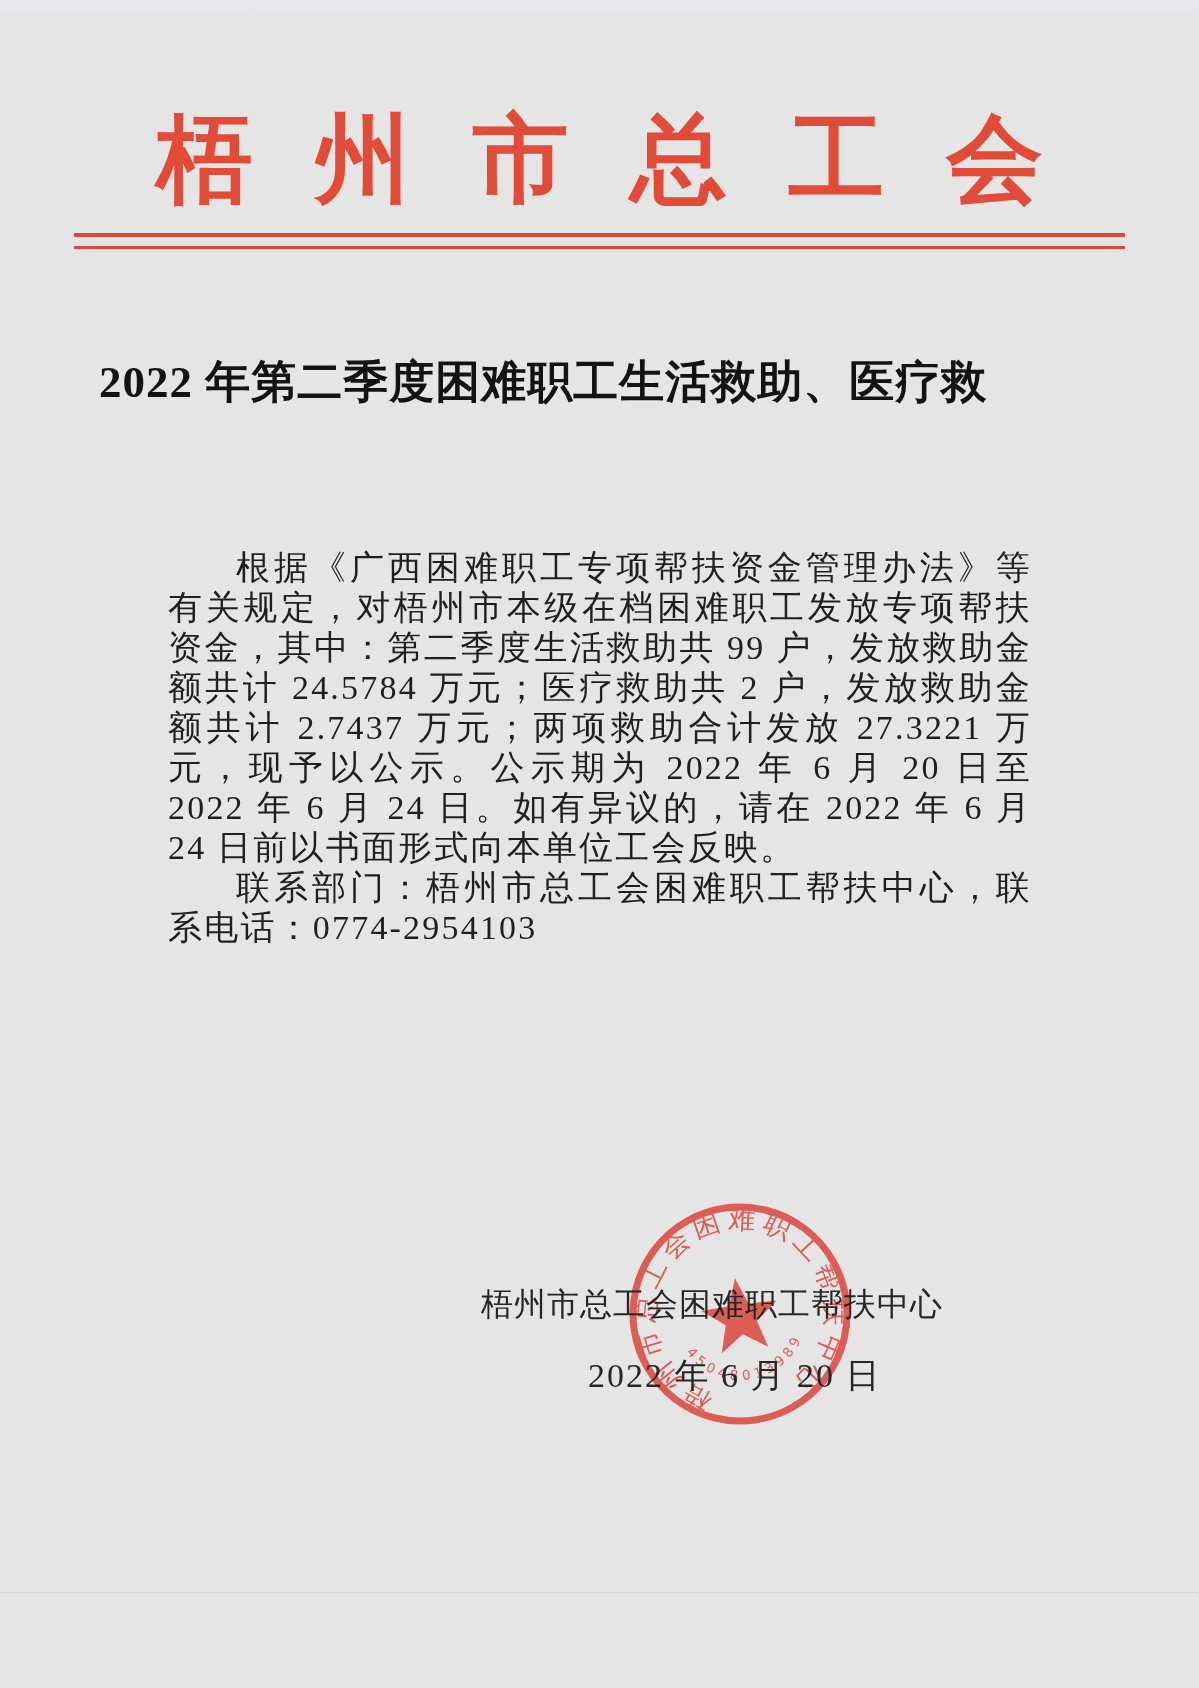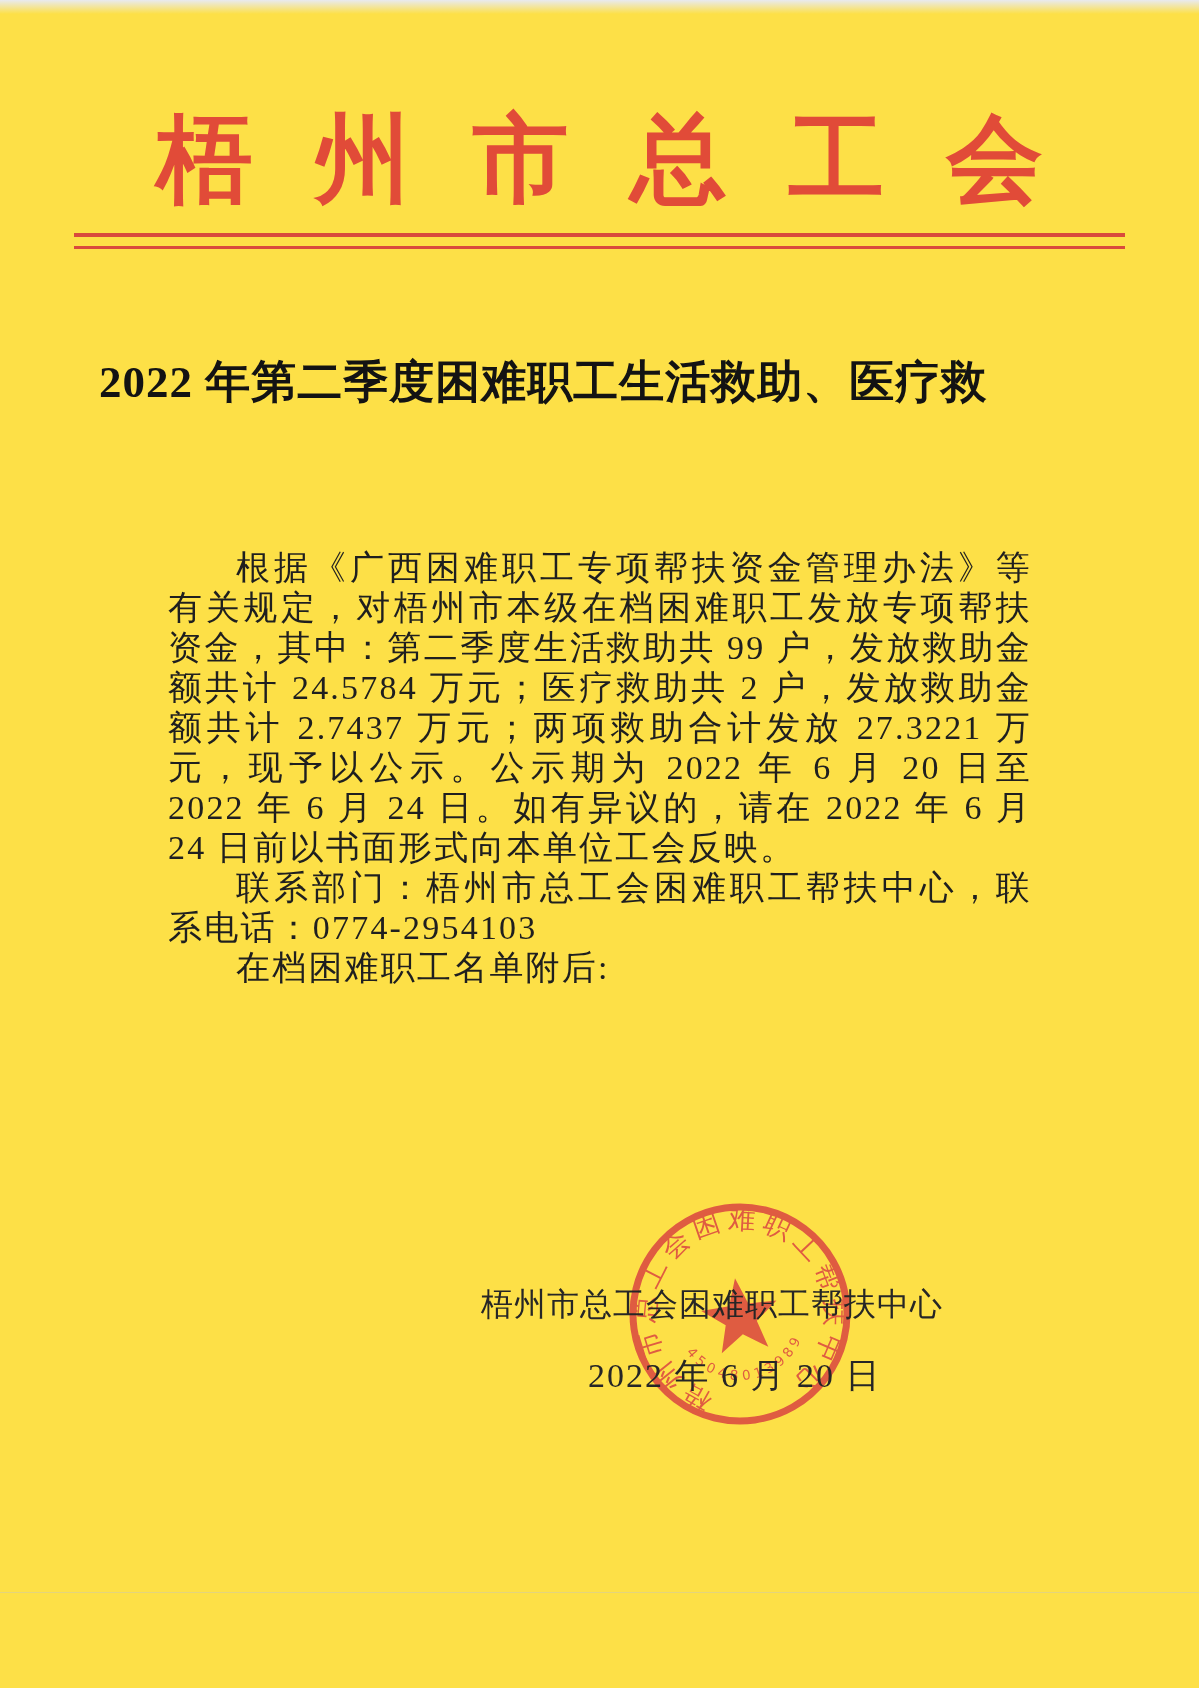--- a/index.html
+++ b/index.html
@@ -1,20 +1,20 @@
 <!DOCTYPE html>
 <html><head>
 <meta charset="utf-8">
 <style>
   html, body { margin: 0; padding: 0; background: #ffffff; }
   .page {
     position: relative;
     width: 1199px;
     height: 1688px;
-    background: #fde047;
+    background: #e5e5e5;
     overflow: hidden;
     font-family: "Liberation Serif", "DejaVu Serif", serif;
   }
   .scan-top {
     position: absolute; top: 0; left: 0; width: 100%; height: 14px;
     background: linear-gradient(#e9eaef, rgba(255,255,255,0));
   }
   .scan-line {
     position: absolute; top: 1592px; left: 0; width: 100%; height: 1px;
     background: rgba(190,195,205,0.4);
@@ -76,21 +76,20 @@
   <div class="rule rule-top"></div>
   <div class="rule rule-bottom"></div>
 
   <h1 class="title">
     <span class="title-line">2022 年第二季度困难职工生活救助、医疗救</span>
   </h1>
 
   <div class="body-text">
     <p>根据《广西困难职工专项帮扶资金管理办法》等有关规定，对梧州市本级在档困难职工发放专项帮扶资金，其中：第二季度生活救助共 99 户，发放救助金额共计 24.5784 万元；医疗救助共 2 户，发放救助金额共计 2.7437 万元；两项救助合计发放 27.3221 万元，现予以公示。公示期为 2022 年 6 月 20 日至 2022 年 6 月 24 日。如有异议的，请在 2022 年 6 月 24 日前以书面形式向本单位工会反映。</p>
     <p>联系部门：梧州市总工会困难职工帮扶中心，联系电话：0774-2954103</p>
-    <p>在档困难职工名单附后:</p>
   </div>
 
   <svg class="seal" viewBox="0 0 228 228" xmlns="http://www.w3.org/2000/svg">
     <defs>
       <path id="sealRingPath" d="M 114,200 a 86,86 0 1,1 0.01,0" fill="none"></path>
       <path id="sealCodePath" d="M 48,114 A 66,66 0 0,0 180,114" fill="none"></path>
     </defs>
     <circle class="ring" cx="114" cy="114" r="107"></circle>
     <polygon class="star" points="114,78 123.7,104.7 152,105.6 129.7,123.1 137.5,150.4 114,134.5 90.5,150.4 98.3,123.1 76,105.6 104.3,104.7"></polygon>
     <text class="ring-text">

